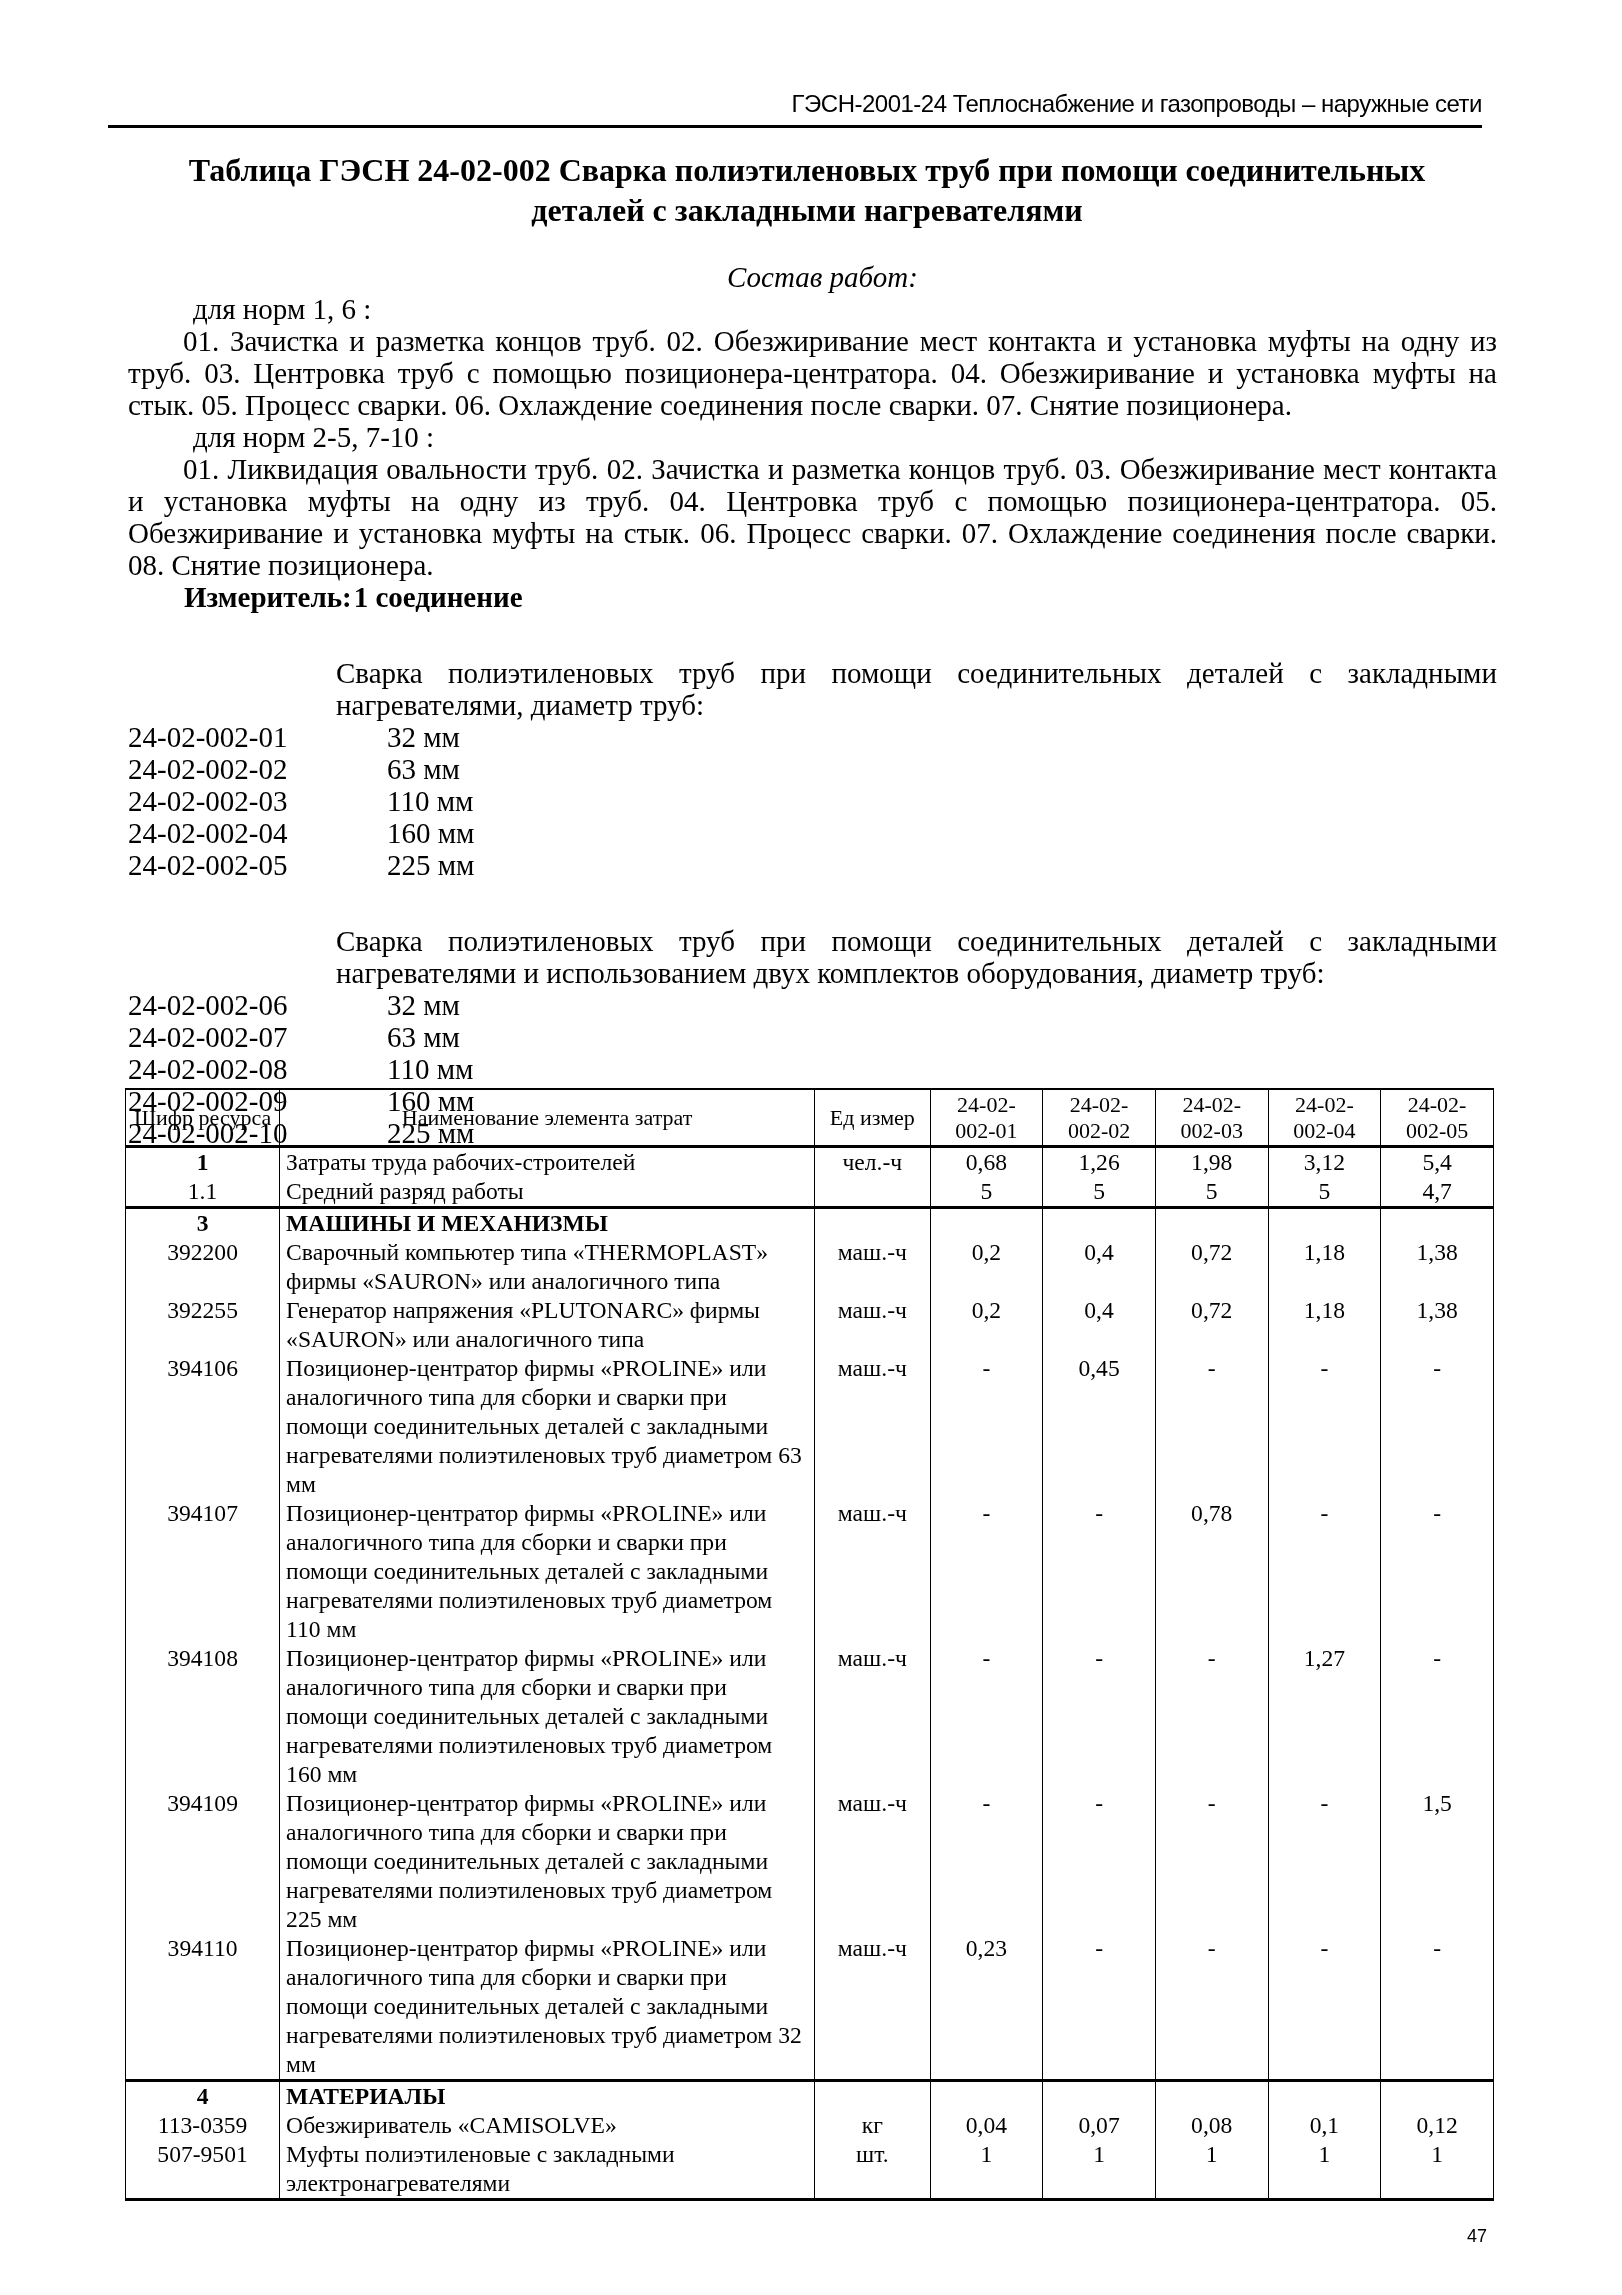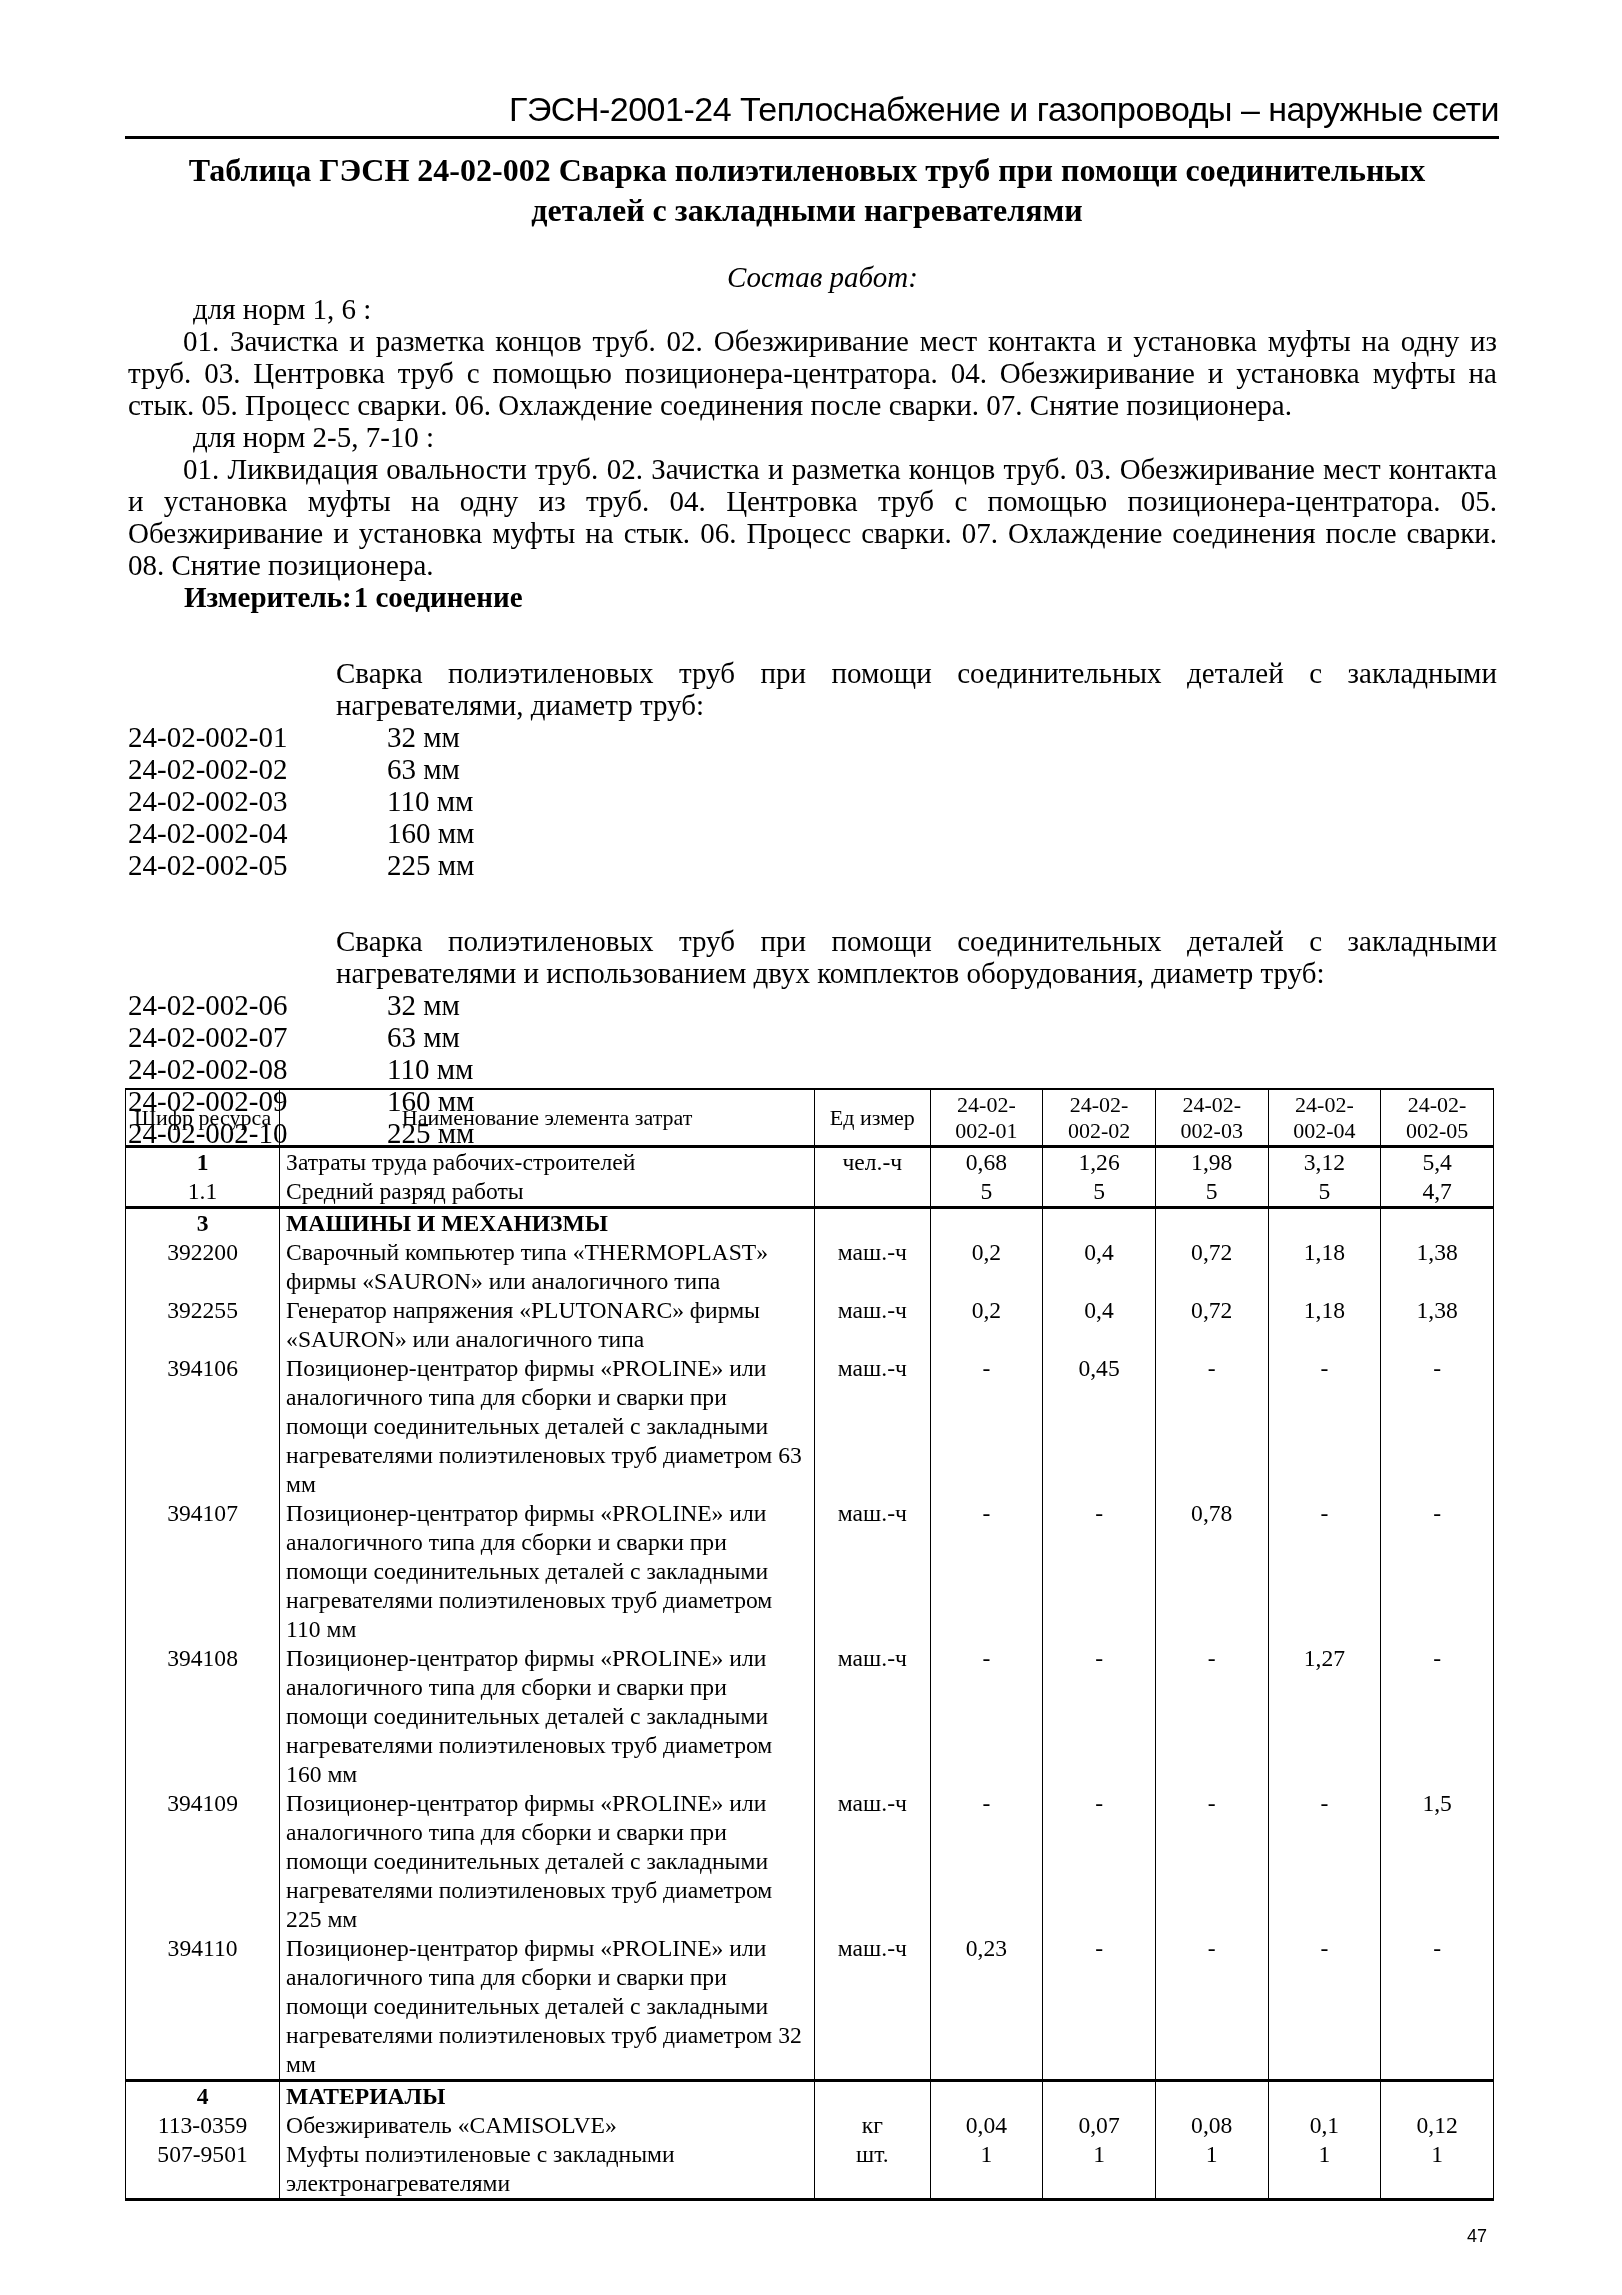--- a/index.html
+++ b/index.html
@@ -1,23 +1,23 @@
 <!DOCTYPE html>
 <html style="font-size:8px"><head>
 <meta charset="utf-8">
 <style>
   html, body { margin: 0; padding: 0; background: #ffffff; }
   body {
     width: 1622px; height: 2295px; position: relative; overflow: hidden;
     font-family: "Liberation Serif", "DejaVu Serif", serif; color: #000;
   }
   .runhead {
-    position: absolute; left: 125px; top: 90px; width: 1374px;
+    position: absolute; left: 108px; top: 90px; width: 1374px;
     text-align: right; font-family: "Liberation Sans", sans-serif;
-    font-size: 34px; letter-spacing: -0.5px; padding-bottom: 7px;
+    font-size: 24px; letter-spacing: -0.5px; padding-bottom: 7px;
     border-bottom: 3px solid #000;
   }
   .title {
     position: absolute; left: 120px; top: 150px; width: 1374px;
     text-align: center; font-weight: bold; font-size: 32px; line-height: 40px;
   }
   .body-text {
     position: absolute; left: 128px; top: 261px; width: 1369px;
     font-size: 29px; line-height: 32px;
   }

